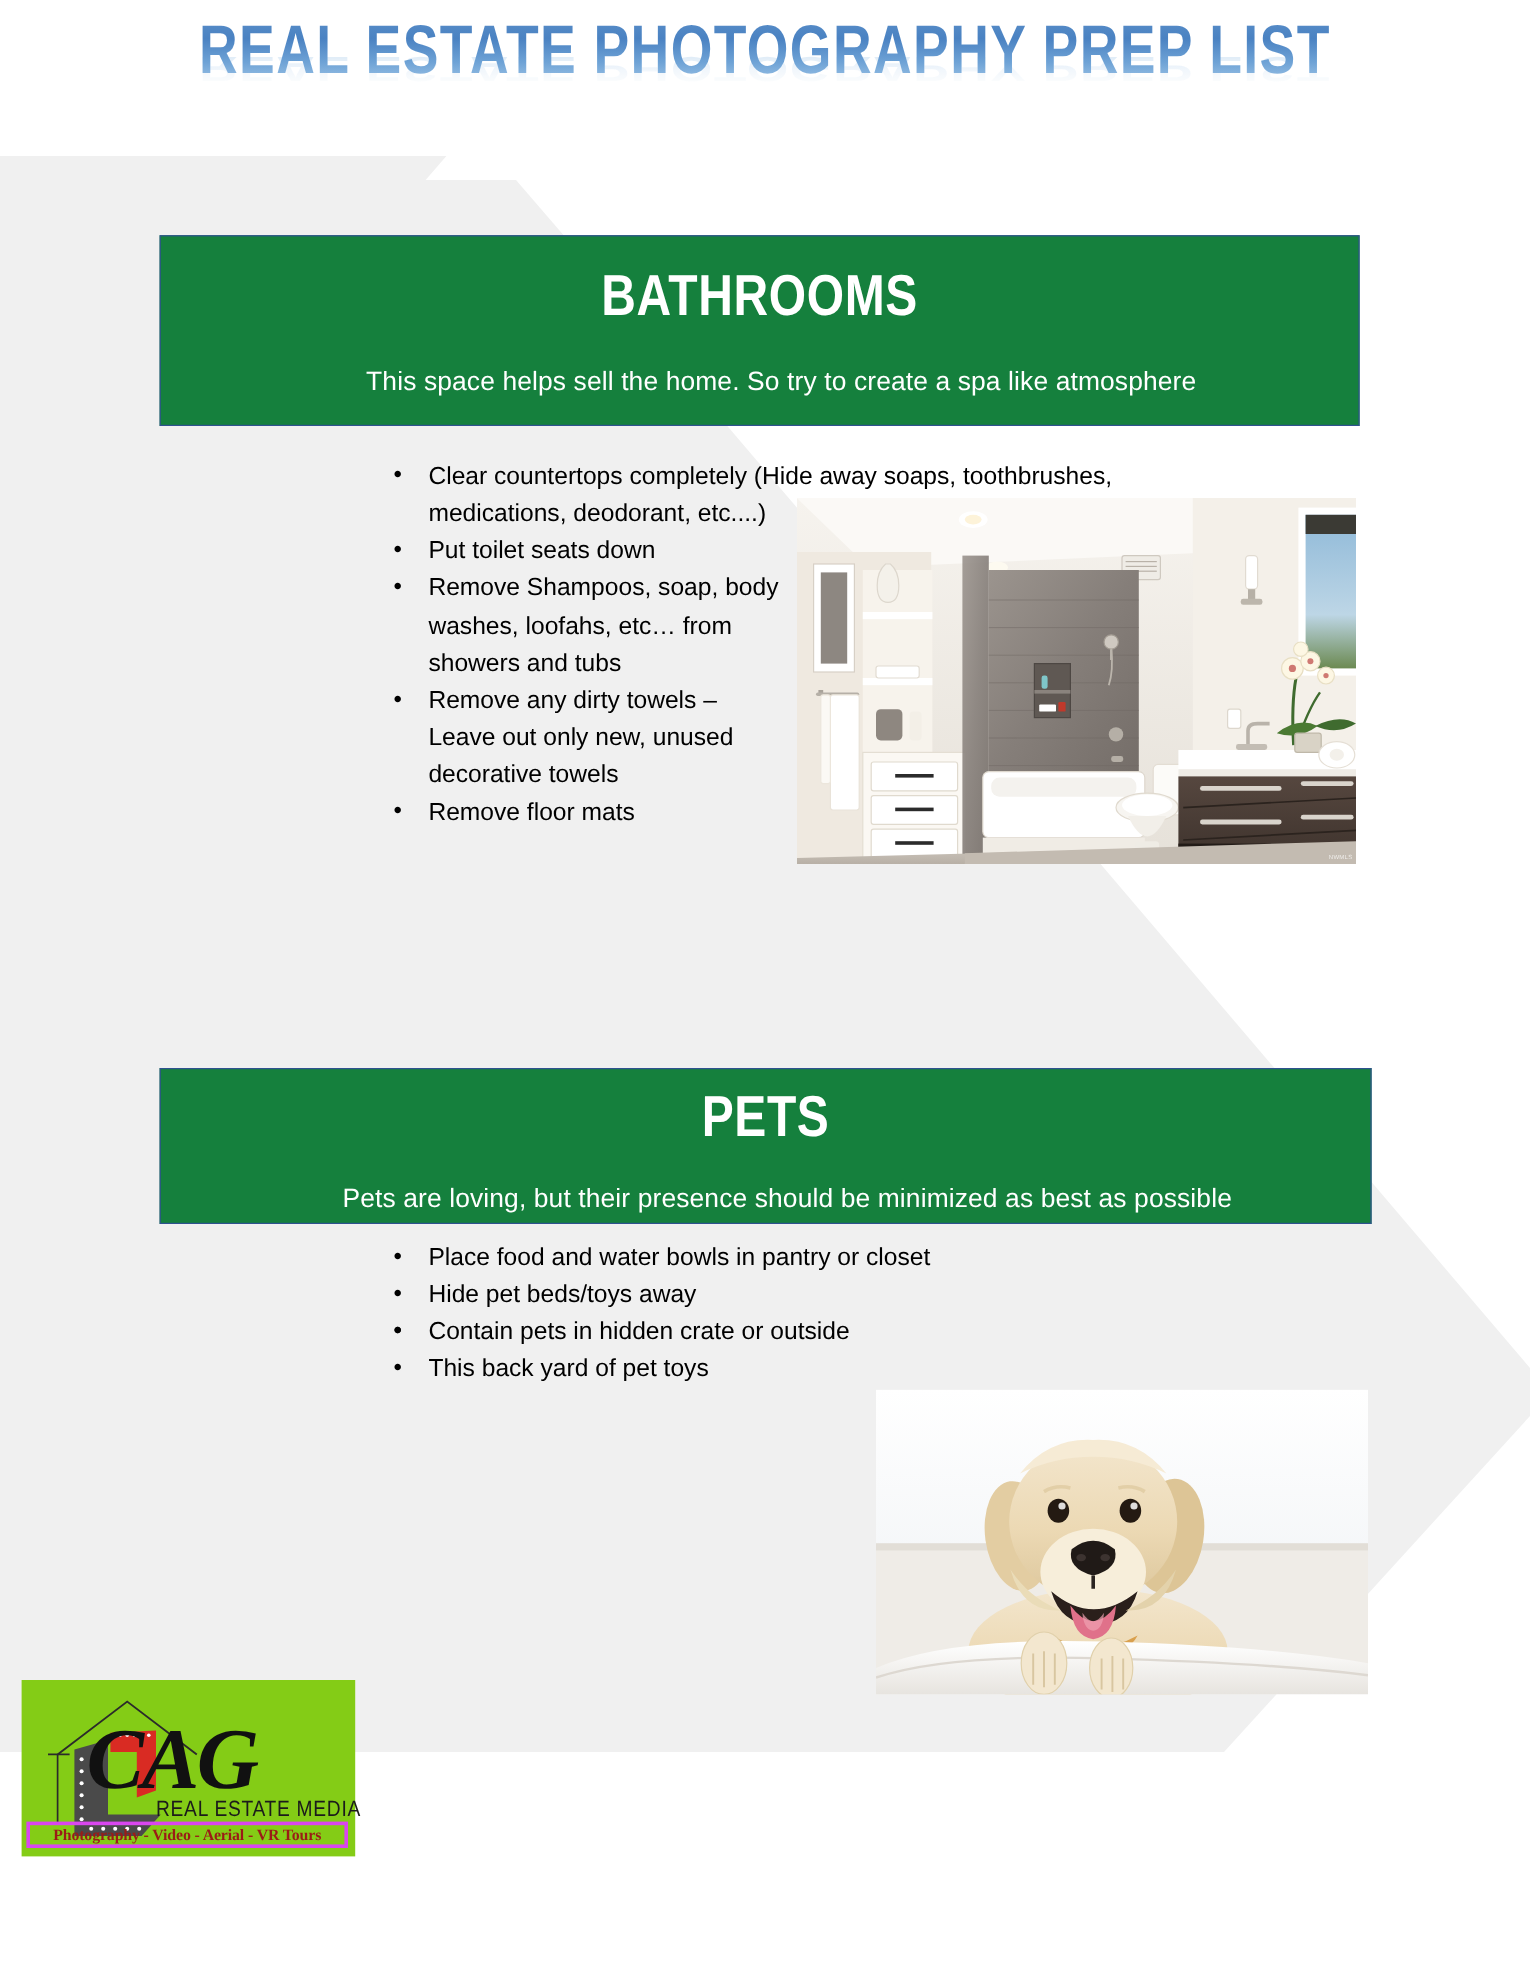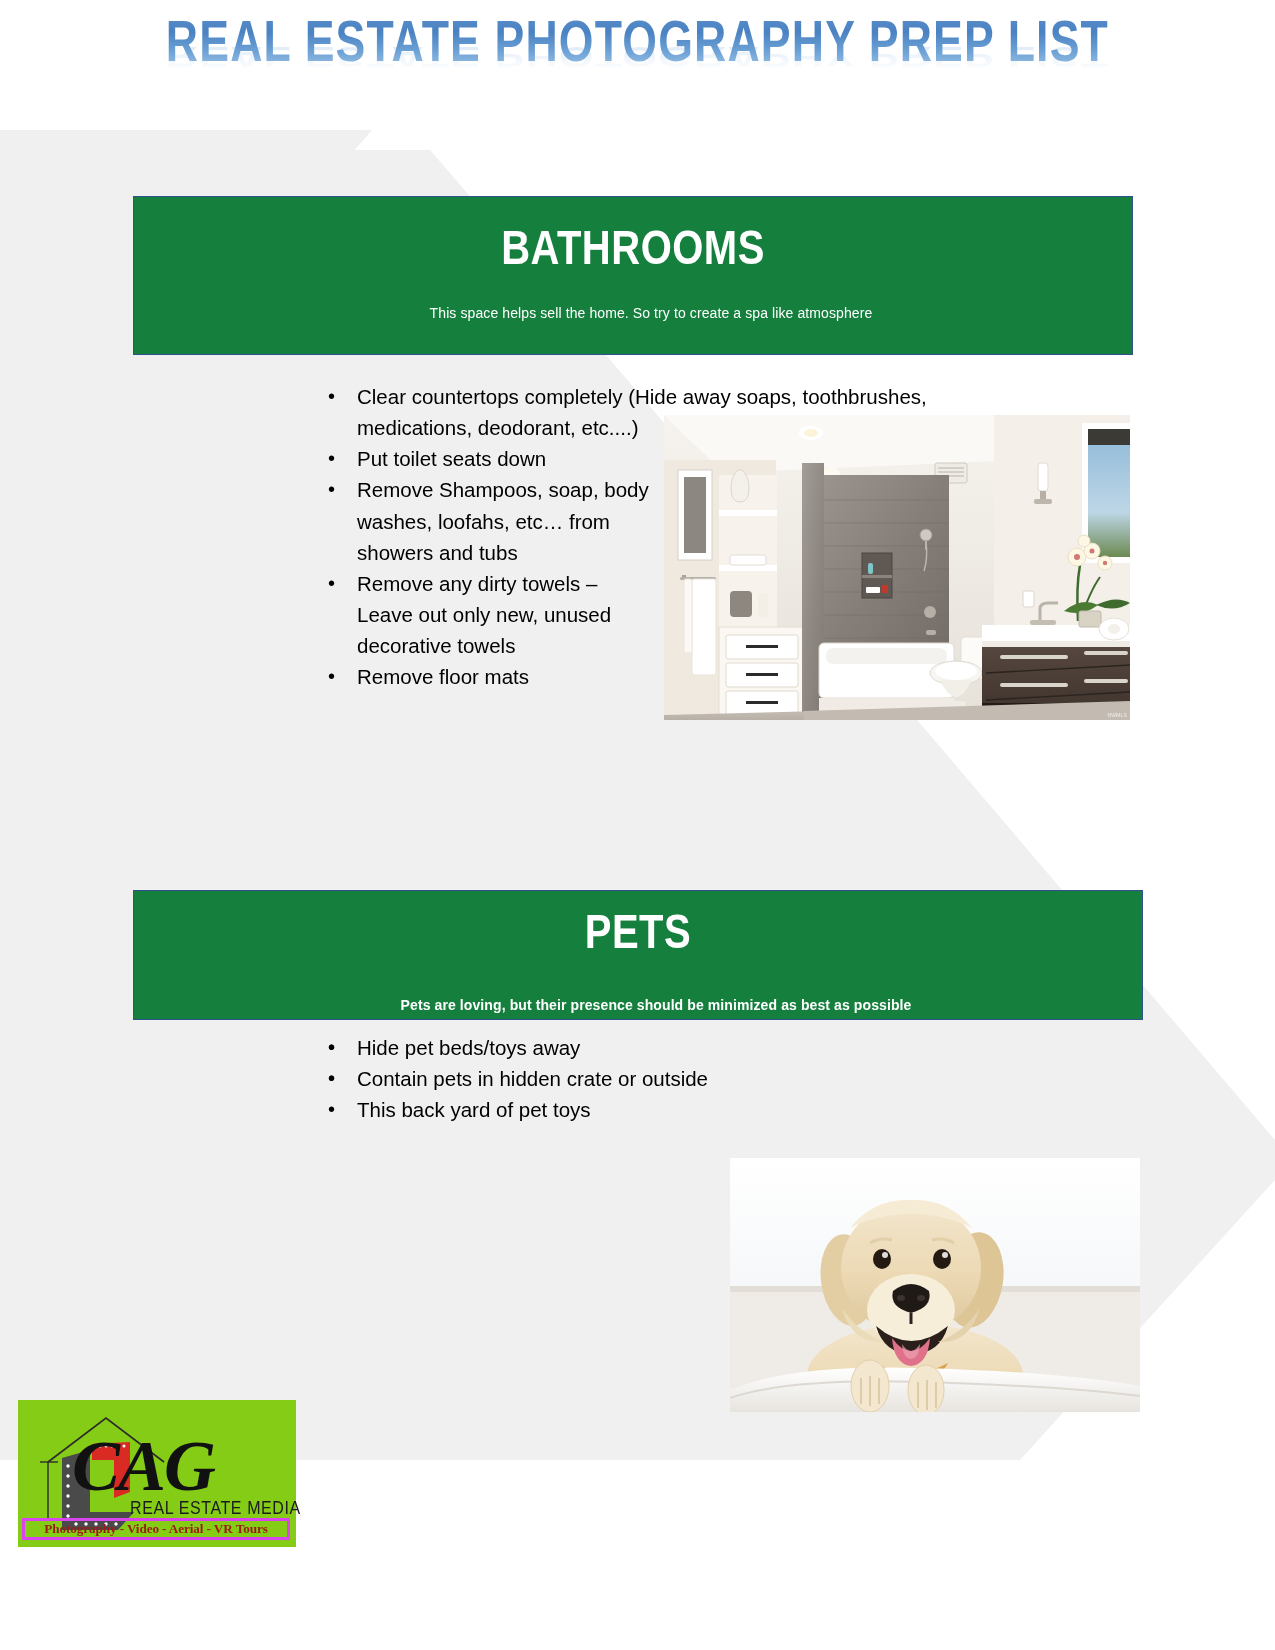--- a/index.html
+++ b/index.html
@@ -56,31 +56,31 @@
     box-sizing:border-box;
     color:#ffffff;
     text-align:center;
   }
   .banner-title{
     font-size:40px;font-weight:700;letter-spacing:.5px;
     transform:scaleY(1.2);transform-origin:center center;
     line-height:1;
   }
   .banner-sub{
-    font-size:14px;font-weight:400;
+    font-size:22px;font-weight:400;
     letter-spacing:.1px;line-height:1.15;padding-left:36px;
   }
 
   #banner-bathrooms{left:133px;top:196px;width:1000px;height:159px;}
   #banner-bathrooms .banner-title{margin-top:30px;}
   #banner-bathrooms .banner-sub{margin-top:38px;}
 
   #banner-pets{left:133px;top:890px;width:1010px;height:130px;}
   #banner-pets .banner-title{margin-top:20px;}
-  #banner-pets .banner-sub{margin-top:46px;font-weight:bold;}
+  #banner-pets .banner-sub{margin-top:35px;}
 
   
   .bullet-list{
     position:absolute;z-index:2;
     margin:0;padding:0;list-style:none;
     font-size:20.5px;color:#000000;
   }
   .bullet-list li{
     position:relative;
     padding-left:47px;
@@ -346,20 +346,21 @@
 </div>
 
 <div class="section-banner" id="banner-pets">
   <div class="banner-title">PETS</div>
   <div class="banner-sub">Pets are loving, but their presence should be minimized as best as possible</div>
 </div>
 
 <ul class="bullet-list" id="list-pets">
   <li>
     <span class="bullet-dot">•</span>
+    <span>Place food and water bowls in pantry or closet</span>
   </li>
   <li>
     <span class="bullet-dot">•</span>
     <span>Hide pet beds/toys away</span>
   </li>
   <li>
     <span class="bullet-dot">•</span>
   </li>
   <li>
     <span class="bullet-dot">•</span>

